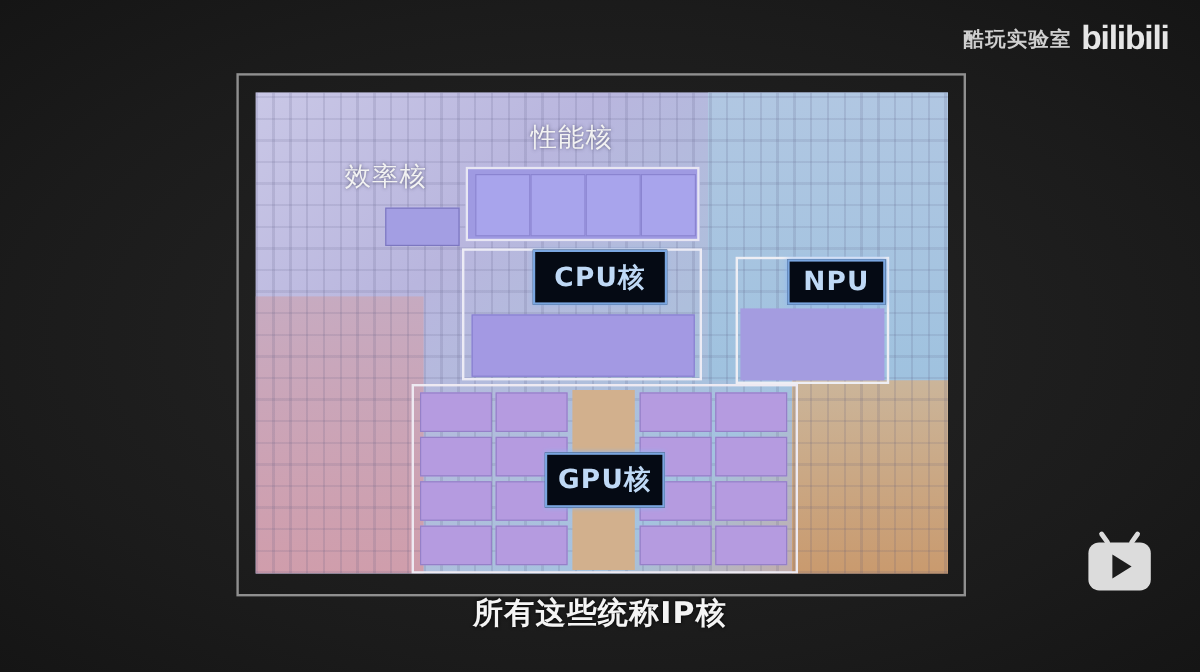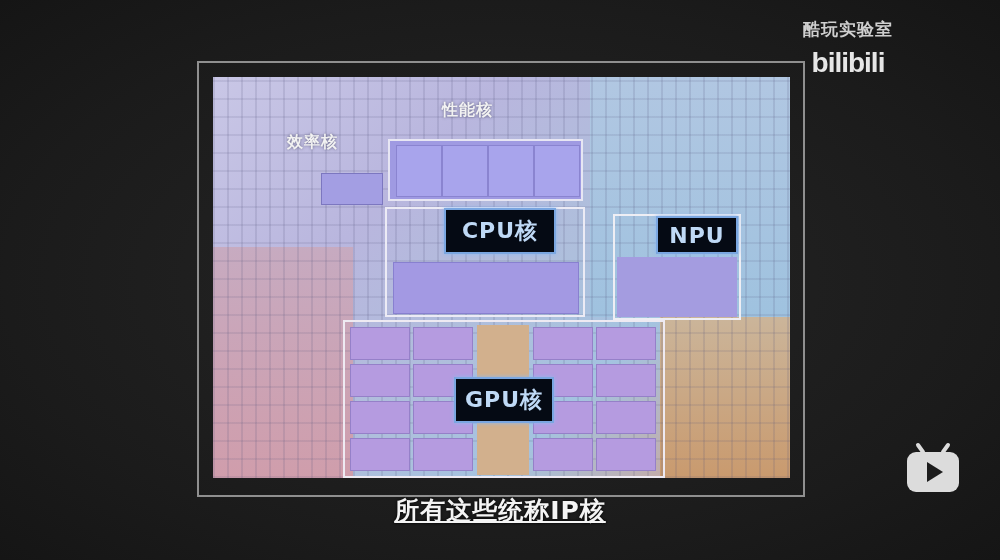--- a/index.html
+++ b/index.html
@@ -1,18 +1,18 @@
 <!DOCTYPE html>
 <html><head>
 <meta charset="utf-8">
 <style>
   html,body{margin:0;padding:0;}
   body{width:1000px;height:560px;background:#1c1c1c;overflow:hidden;position:relative;font-family:"DejaVu Sans","Liberation Sans",sans-serif;}
   .vignette{position:absolute;inset:0;background:radial-gradient(ellipse at 50% 50%,#262626 0%,#1b1b1b 70%,#151515 100%);}
-  .watermark{position:absolute;left:803px;top:18px;display:flex;align-items:center;gap:8px;color:#d8d8d8;flex-direction:column;}
+  .watermark{position:absolute;left:803px;top:18px;display:flex;align-items:center;gap:8px;color:#d8d8d8;}
   .wm-text{font-size:17px;font-weight:bold;letter-spacing:1px;color:#cfcfcf;}
   .wm-logo{font-family:"Liberation Sans",sans-serif;font-size:28px;font-weight:bold;color:#e6e6e6;letter-spacing:-1px;line-height:1;}
   .frame{position:absolute;left:197px;top:61px;width:608px;height:436px;border:2px solid #8f8f8f;box-sizing:border-box;}
   .die{position:absolute;left:213px;top:77px;width:577px;height:401px;overflow:hidden;
     background:linear-gradient(135deg,#c9c7e6 0%,#b9b6de 30%,#aebfdc 55%,#a4c3e0 70%,#c8a8a0 90%,#c89c7c 100%);}
   .die .pink{position:absolute;left:0;top:170px;width:140px;height:231px;background:linear-gradient(180deg,#c8a9bd 0%,#d39aa6 100%);opacity:.9;}
   .die .gold{position:absolute;right:0;top:240px;width:130px;height:161px;background:linear-gradient(180deg,#cbb59a 0%,#c99a6e 100%);}
   .die .blue-tr{position:absolute;right:0;top:0;width:200px;height:240px;background:linear-gradient(180deg,#b1c7e2 0%,#9fc2df 100%);}
   .die .pattern{position:absolute;inset:0;background-image:
      repeating-linear-gradient(90deg,rgba(80,80,120,.15) 0 2px,transparent 2px 14px),
@@ -21,23 +21,23 @@
   .pcore-box{left:175px;top:62px;width:195px;height:62px;border:2px solid #e7e6f3;background:#9f9ae2;}
   .pcore-box .cell{position:absolute;top:4px;height:50px;width:44px;background:#a8a4ec;border:1px solid #8a84d0;}
   .ecore-box{left:108px;top:96px;width:62px;height:32px;background:#a39ee3;border:1px solid #7c77c0;}
   .cpu-outline{left:172px;top:130px;width:200px;height:110px;border:2px solid #ecebf5;}
   .cpu-lower{left:180px;top:185px;width:186px;height:52px;background:#a399e3;border:1px solid #8880d0;}
   .npu-outline{left:400px;top:137px;width:128px;height:106px;border:2px solid #eeeef4;}
   .npu-inner{left:404px;top:180px;width:120px;height:60px;background:#a49ce0;}
   .gpu-outline{left:130px;top:243px;width:322px;height:158px;border:2px solid #eeeaf2;}
   .gpu-cell{position:absolute;width:60px;height:33px;background:#b59be0;border:1px solid #9580c8;box-sizing:border-box;}
   .gpu-mid{position:absolute;left:264px;top:248px;width:52px;height:150px;background:#d2b08d;}
-  .label-overlay{position:absolute;color:#f2f2f2;font-weight:bold;font-size:16px;text-shadow:0 0 3px rgba(60,60,90,.7);letter-spacing:1px;}
+  .label-overlay{position:absolute;color:#f2f2f2;font-weight:normal;font-size:22px;text-shadow:0 0 3px rgba(60,60,90,.7);letter-spacing:1px;}
   .tag{position:absolute;background:#050a14;border:2px solid #7aa6e0;box-shadow:0 0 4px #8fb8f0;color:#bfd9f6;font-weight:bold;font-size:22px;display:flex;align-items:center;justify-content:center;letter-spacing:1px;}
-  .caption{position:absolute;left:0;width:1000px;top:494px;text-align:center;color:#f4f4f4;font-size:25px;font-weight:bold;letter-spacing:1px;text-shadow:0 0 3px #000;text-decoration:underline;}
+  .caption{position:absolute;left:0;width:1000px;top:494px;text-align:center;color:#f4f4f4;font-size:25px;font-weight:bold;letter-spacing:1px;text-shadow:0 0 3px #000;}
   .tv-icon{position:absolute;left:905px;top:442px;width:56px;height:52px;cursor:pointer;}
 </style>
 </head>
 <body>
 
 <div class="vignette"></div>
 
 <div class="watermark">
   <span class="wm-text">酷玩实验室</span>
   <span class="wm-logo">bilibili</span>

